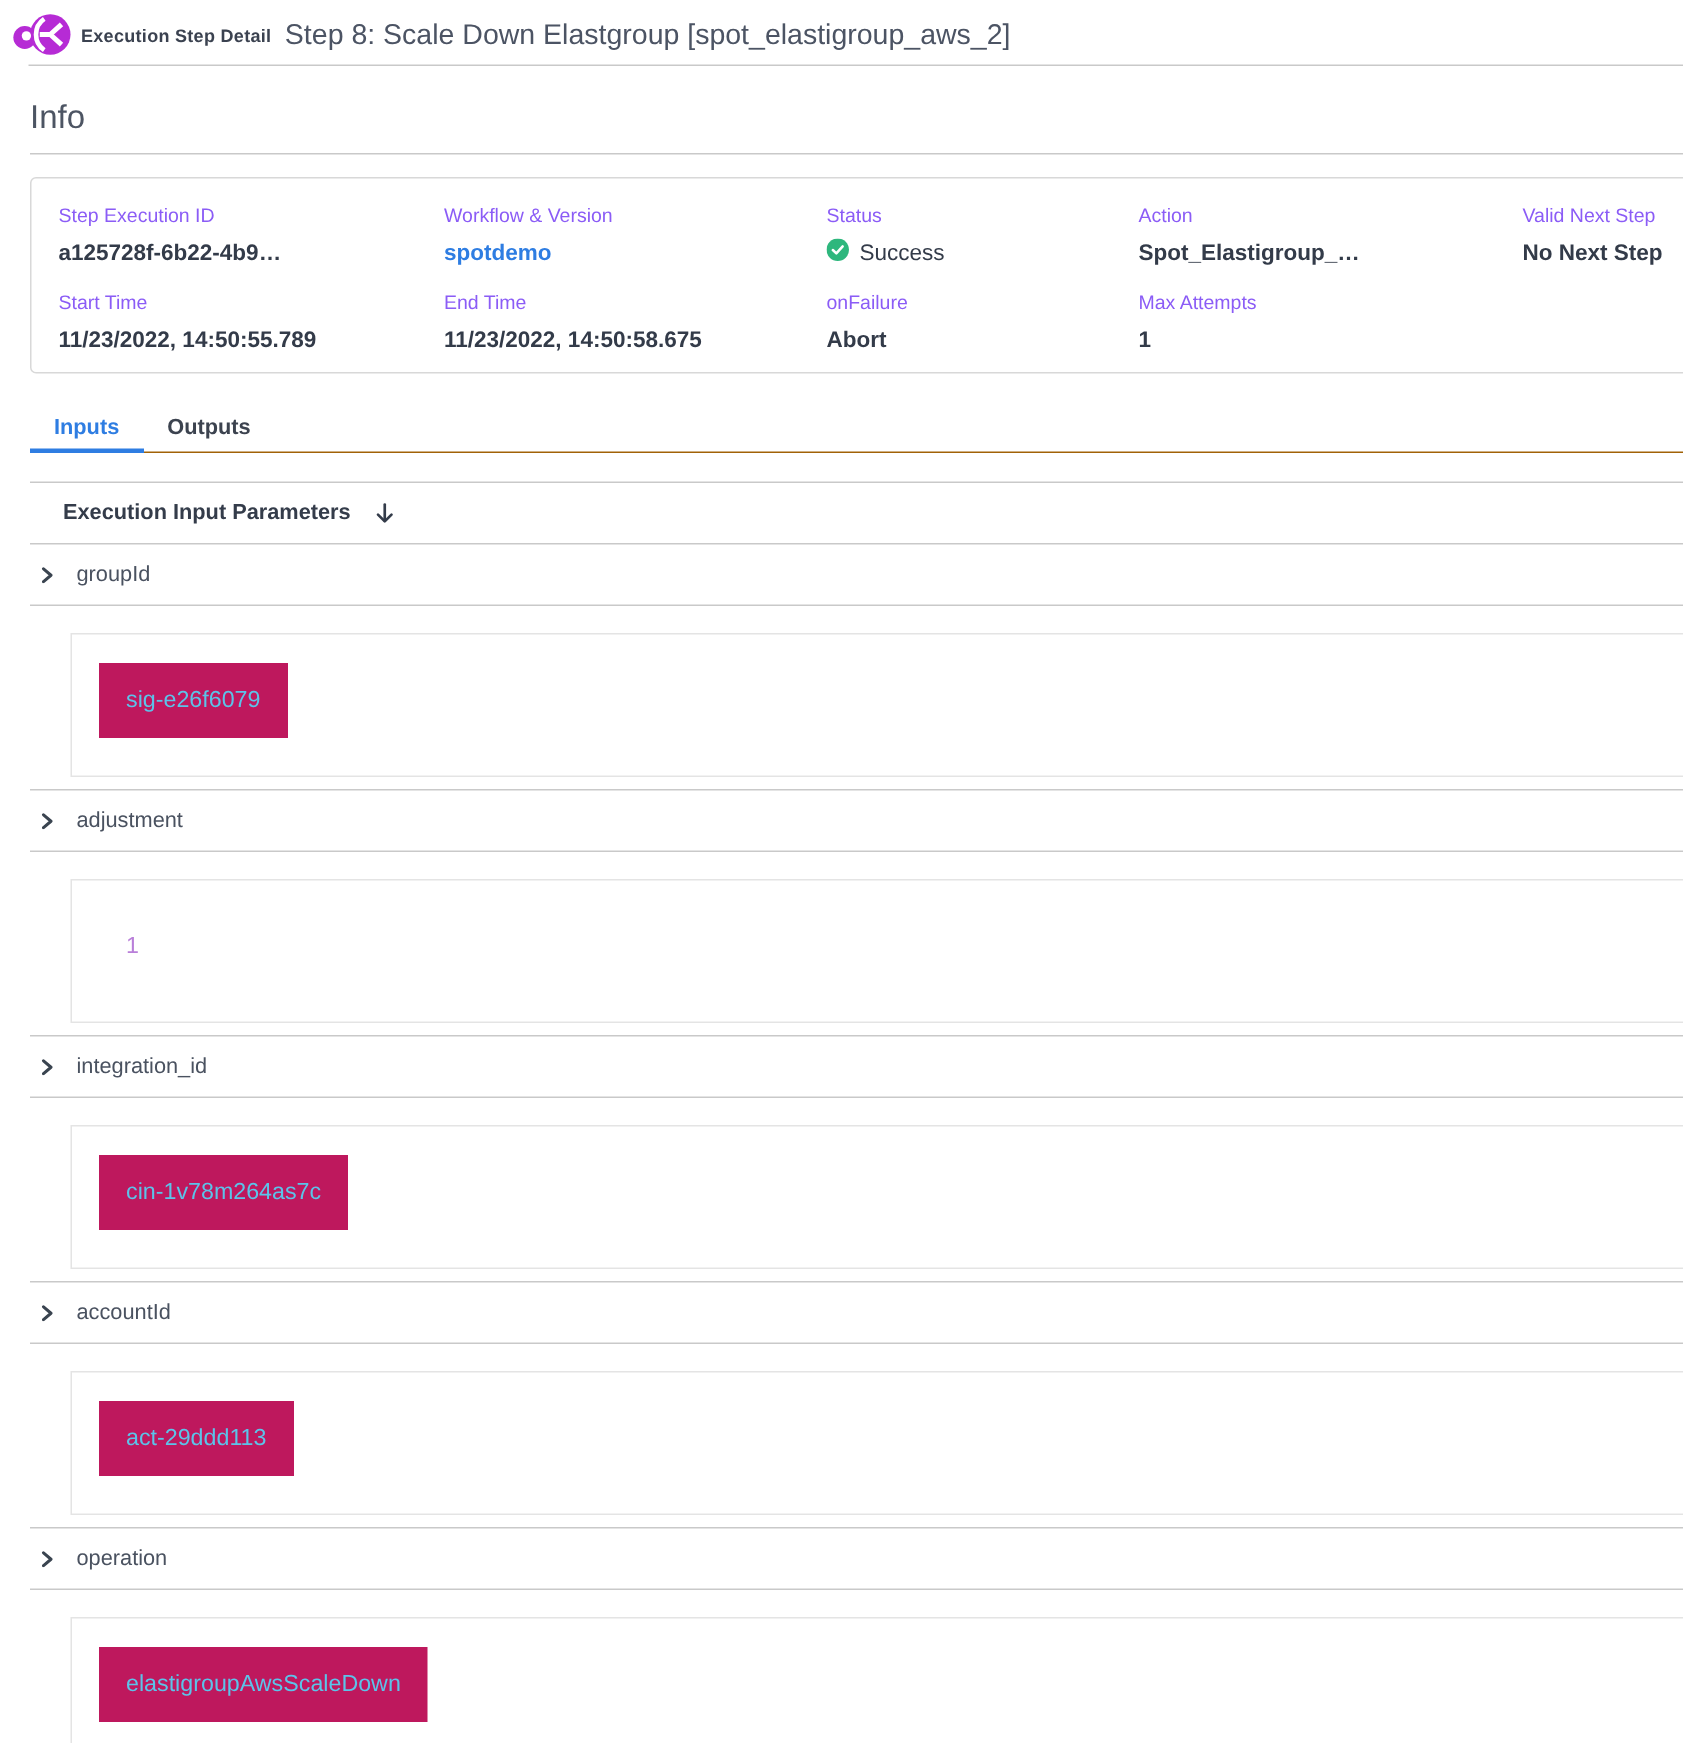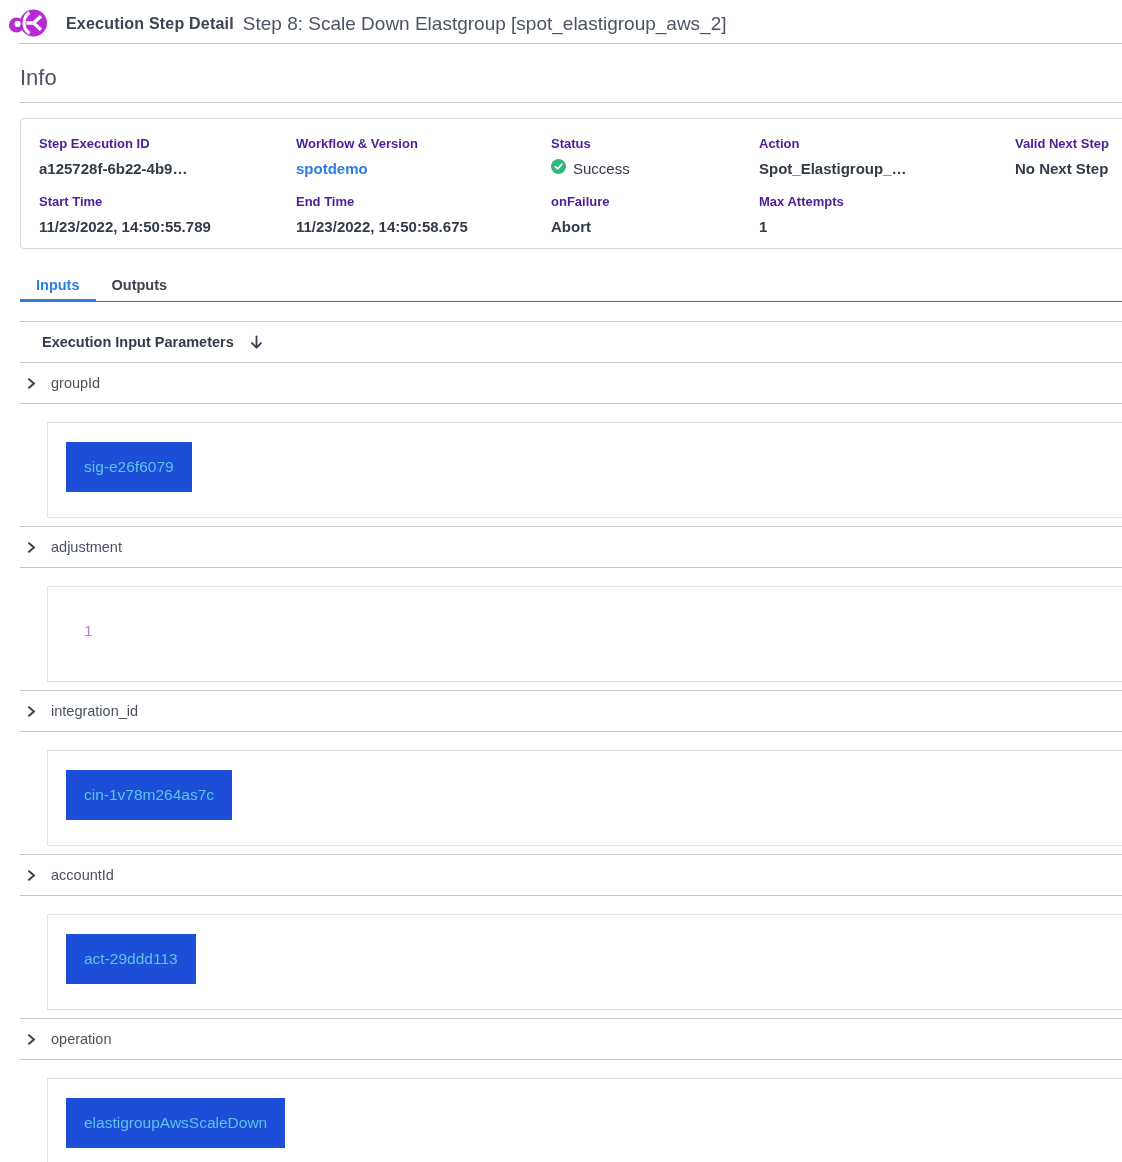--- a/index.html
+++ b/index.html
@@ -2,32 +2,32 @@
 <html><head>
 <meta charset="utf-8">
 <style>
   * { margin:0; padding:0; box-sizing:border-box; }
   html,body { width:1122px; height:1162px; overflow:hidden; background:#fff;
     font-family:"Liberation Sans", sans-serif; color:#3b4250; }
 
   
   .app-header { display:flex; align-items:center; height:43px; padding:4px 0 0 8px; }
   .logo { width:42px; height:36px; flex:0 0 auto; }
-  .page-title { font-size:16px; font-weight:700; color:#3b4250; margin-left:16px; letter-spacing:.2px; }
+  .page-title { font-size:12px; font-weight:700; color:#3b4250; margin-left:4px; letter-spacing:.2px; }
   .page-subtitle { font-size:19px; font-weight:400; color:#4c5464; margin-left:9px; }
   .divider { border:none; border-top:1px solid #c9c9c9; height:0; margin-left:20px; }
   .divider.hdr { margin-left:19px; }
 
   
   .info-title { font-size:22px; color:#4d5563; font-weight:400; margin:22px 0 12px 20px; line-height:24px; }
 
   .info-card { margin:15px -40px 0 20px; border:1px solid #d8d8d8; border-radius:4px;
     background:#fff; padding:16px 0 11px 18px;
     display:grid; grid-template-columns:257px 255px 208px 256px 1fr; row-gap:14px; }
-  .field-label { font-size:13px; color:#4c1d95; line-height:17px; margin-bottom:7px; font-weight:700; }
+  .field-label { font-size:13px; color:#8b5cf6; line-height:17px; margin-bottom:7px; font-weight:400; }
   .field-value { font-size:15px; color:#333b49; font-weight:700; line-height:20px; }
   .field-value.link { color:#2e7de2; cursor:pointer; }
   .field-value.status { font-weight:400; display:flex; gap:7px; }
   .check-icon { width:15px; height:15px; display:inline-block; }
 
   
   .tabbar { display:flex; margin:21px 0 0 20px; border-bottom:1px solid #a16207; }
   .tab { padding:7px 16px 9px; margin-bottom:-1px; font-size:14.5px; font-weight:700;
     color:#3c434f; cursor:pointer; }
   .tab.active { color:#2e7de2; border-bottom:3px solid #2e7de2; padding-bottom:6px; }
@@ -39,21 +39,21 @@
   .sort-icon { margin-left:15px; width:15px; height:15px; }
 
   .param-header { height:40px; display:flex; align-items:center; padding-left:26px; cursor:pointer; }
   .chev-icon { width:11px; height:11px; flex:0 0 auto; }
   .param-name { font-size:14.5px; color:#4a5260; margin-left:14px; }
 
   .param-body { padding:18px 0 8px 0; }
   .value-box { margin:0 -20px 0 47px; border:1px solid #e4e4e4; height:96px;
     padding:19px 0 0 18px; background:#fff; }
   .value-chip { display:inline-block; padding:15px 18px 16px; font-size:15.5px; line-height:19px; }
-  .value-chip.string { background:#1d4ed8; color:#5cc3e9; }
+  .value-chip.string { background:#be185d; color:#5cc3e9; }
   .value-chip.number { background:transparent; color:#b97fd9; }
 </style>
 </head>
 <body>
 
 <div class="app-header">
   <svg class="logo" viewBox="0 0 42 36">
     <circle cx="25.5" cy="17" r="13.5" fill="#b62bd5"></circle>
     <circle cx="8.5" cy="19" r="7.6" fill="#b62bd5"></circle>
     <circle cx="9.6" cy="17.9" r="3.1" fill="#ffffff"></circle>

